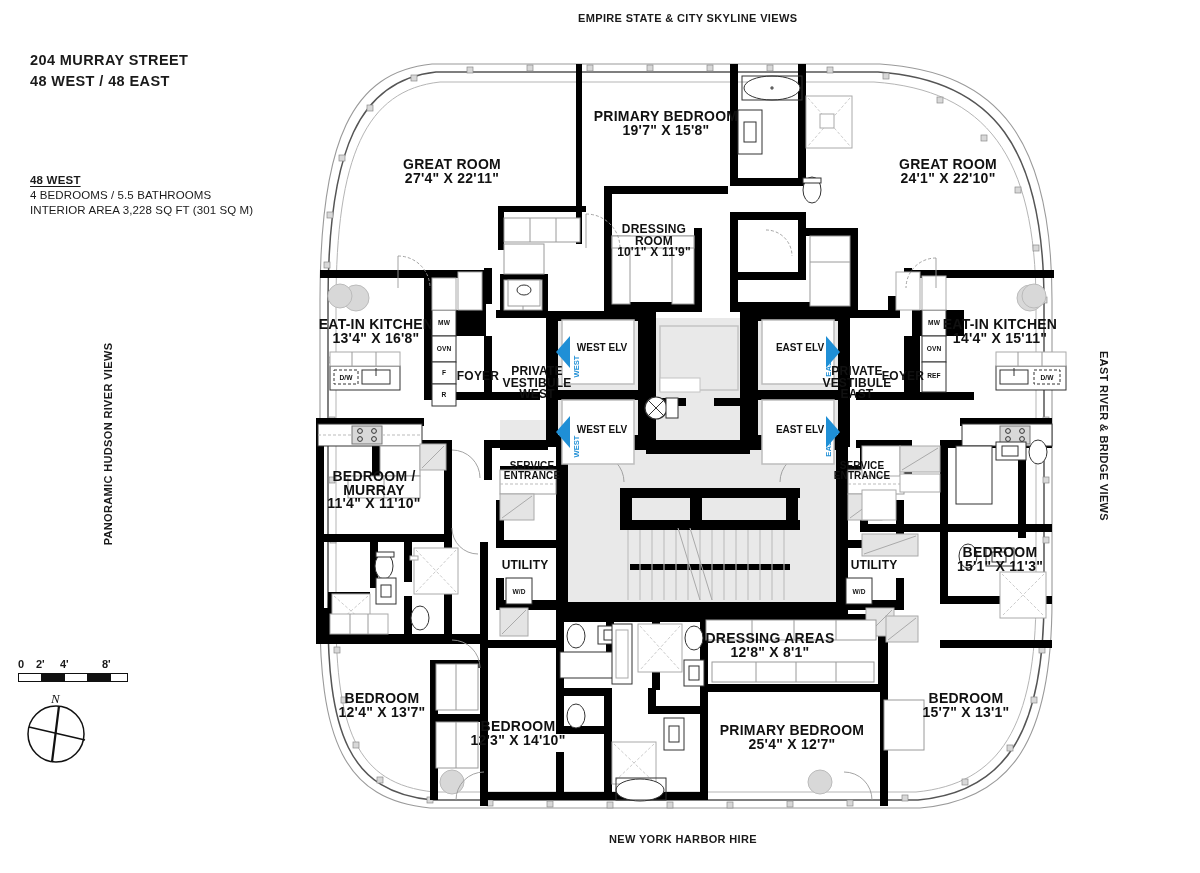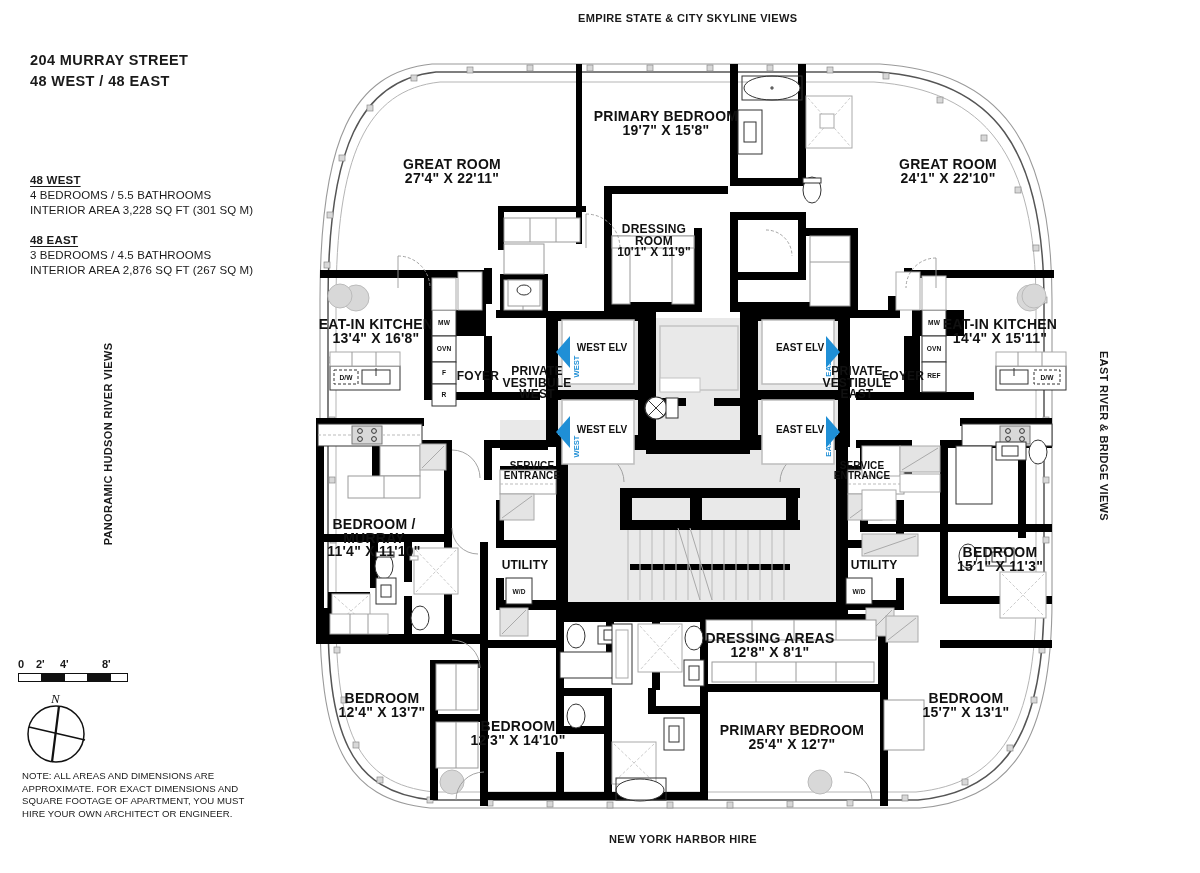--- a/index.html
+++ b/index.html
@@ -79,25 +79,20 @@
     <div class="line">204 MURRAY STREET</div>
     <div class="line">48 WEST / 48 EAST</div>
   </div>
 
   <div id="units">
     <div class="unit-block">
       <div class="unit-title">48 WEST</div>
       <div class="unit-line">4 BEDROOMS / 5.5 BATHROOMS</div>
       <div class="unit-line">INTERIOR AREA 3,228 SQ FT (301 SQ M)</div>
     </div>
-    <div class="unit-block">
-      <div class="unit-title">48 EAST</div>
-      <div class="unit-line">3 BEDROOMS / 4.5 BATHROOMS</div>
-      <div class="unit-line">INTERIOR AREA 2,876 SQ FT (267 SQ M)</div>
-    </div>
   </div>
 
   <div id="scale">
     <div class="nums">
       <span style="left:0px">0</span>
       <span style="left:18px">2'</span>
       <span style="left:42px">4'</span>
       <span style="left:84px">8'</span>
     </div>
     <div class="bar">
@@ -108,21 +103,20 @@
 
   <div id="compass">
     <svg width="80" height="80" viewBox="0 0 80 80">
       <circle cx="38" cy="46" r="28" fill="none" stroke="#111" stroke-width="1.5"></circle>
       <line x1="41" y1="18" x2="34" y2="74" stroke="#111" stroke-width="2.2"></line>
       <line x1="11" y1="39" x2="67" y2="52" stroke="#111" stroke-width="1.5"></line>
       <text x="33" y="15" font-family="Liberation Serif, serif" font-size="13" font-style="italic" fill="#111">N</text>
     </svg>
   </div>
 
-  <div id="note">NOTE: ALL AREAS AND DIMENSIONS ARE APPROXIMATE. FOR EXACT DIMENSIONS AND SQUARE FOOTAGE OF APARTMENT, YOU MUST HIRE YOUR OWN ARCHITECT OR ENGINEER.</div>
 
   <div class="view-label" id="view-top">EMPIRE STATE &amp; CITY SKYLINE VIEWS</div>
   <div class="view-label" id="view-bottom">NEW YORK HARBOR HIRE</div>
   <div class="view-label" id="view-left">PANORAMIC HUDSON RIVER VIEWS</div>
   <div class="view-label" id="view-right">EAST RIVER &amp; BRIDGE VIEWS</div>
 
   <svg id="plan" viewBox="0 0 1200 873">
     <defs>
       <g id="mullion">
           <rect x="-3" y="-3" width="6" height="6" fill="#d8d8d8" stroke="#8c8c8c" stroke-width=".7"></rect>
@@ -623,21 +617,21 @@
     <div class="dim">10'1" X 11'9"</div>
   </div>
   <div class="rlabel" style="left:376px; top:318px;">
     <div>EAT-IN KITCHEN</div>
     <div class="dim">13'4" X 16'8"</div>
   </div>
   <div class="rlabel" style="left:1000px; top:318px;">
     <div>EAT-IN KITCHEN</div>
     <div class="dim">14'4" X 15'11"</div>
   </div>
-  <div class="rlabel" style="left:374px; top:470px;margin-top:48px;">
+  <div class="rlabel" style="left:374px; top:470px;">
     <div>BEDROOM /</div>
     <div>MURRAY</div>
     <div class="dim">11'4" X 11'10"</div>
   </div>
   <div class="rlabel" style="left:1000px; top:546px;">
     <div>BEDROOM</div>
     <div class="dim">15'1" X 11'3"</div>
   </div>
   <div class="rlabel" style="left:382px; top:692px;">
     <div>BEDROOM</div>

